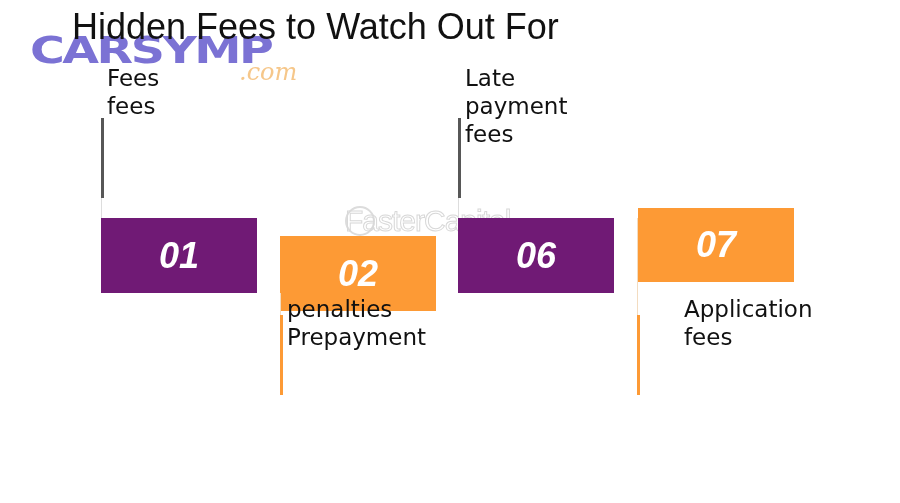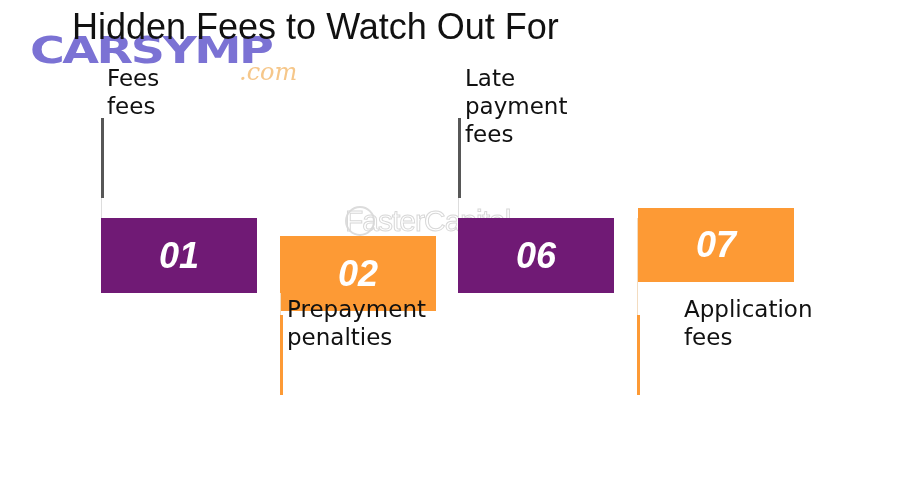--- a/index.html
+++ b/index.html
@@ -39,22 +39,22 @@
 <div class="box dark" style="left:101px;top:218px;">
   <span>01</span>
 </div>
 
 <div class="box orange" style="left:280px;top:236px;">
   <span>02</span>
 </div>
 <div class="thin" style="left:280px;top:293px;height:22px;background:#f3dcc0;"></div>
 <div class="vline" style="left:280px;top:315px;height:80px;background:#fd9a35;"></div>
 <div class="label" style="left:287px;top:295px;">
+  <div>penalties</div>
   <div>Prepayment</div>
-  <div>penalties</div>
 </div>
 
 <div class="label" style="left:465px;top:64px;">
   <div>Late</div>
   <div>payment</div>
   <div>fees</div>
 </div>
 <div class="vline" style="left:458px;top:118px;height:80px;background:#575757;"></div>
 <div class="thin" style="left:458px;top:198px;height:20px;background:#ddd;"></div>
 <div class="box dark" style="left:458px;top:218px;">

